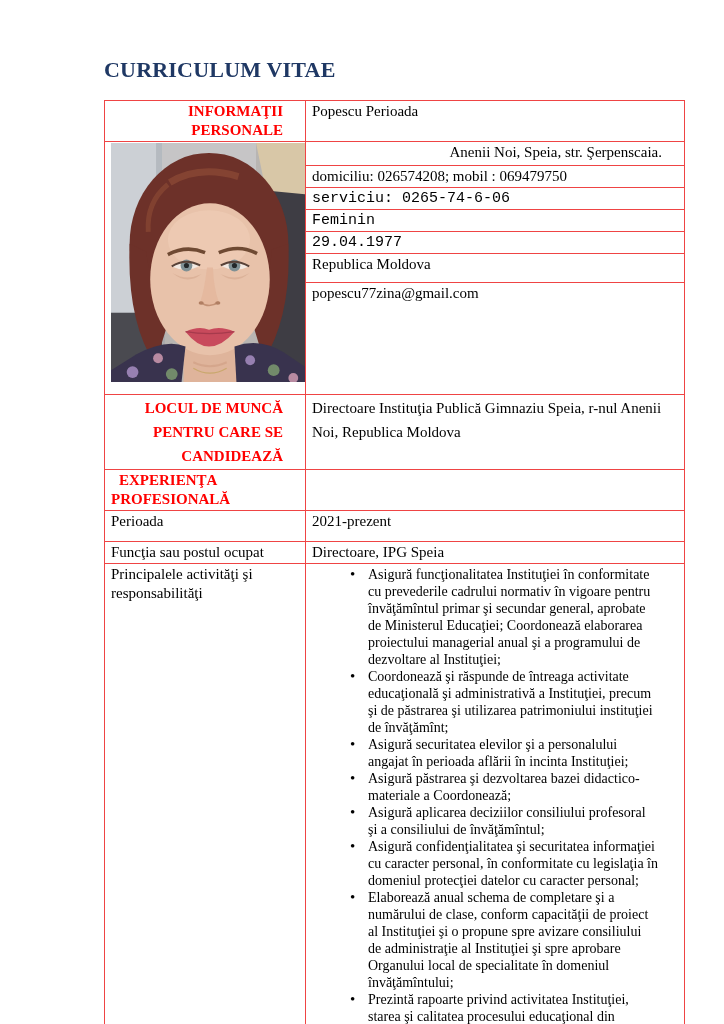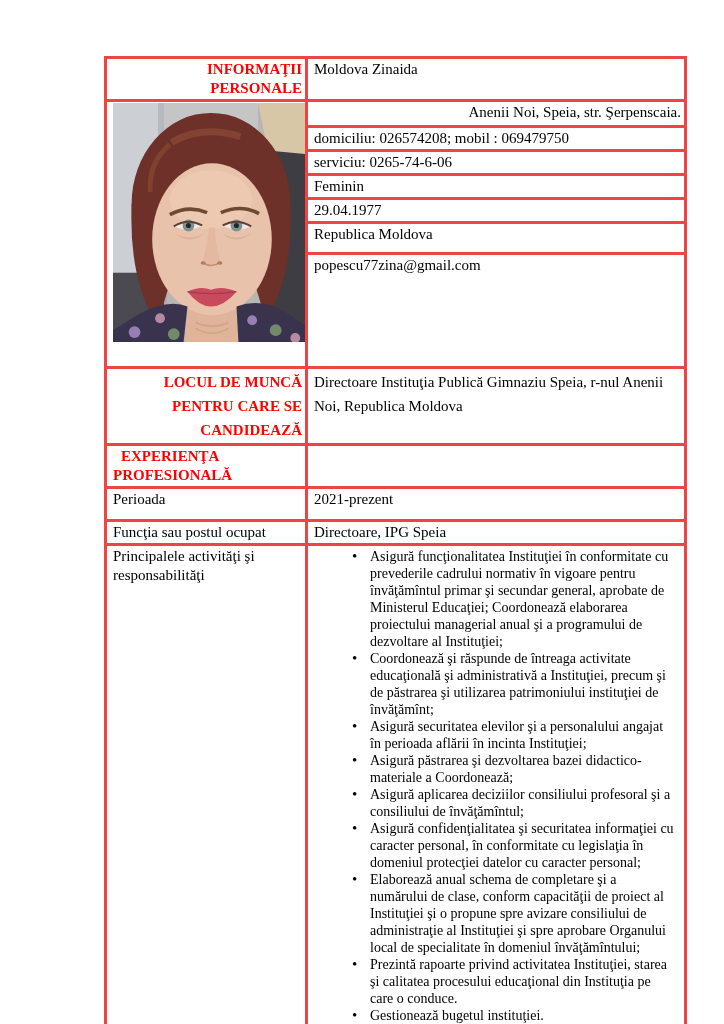--- a/index.html
+++ b/index.html
@@ -10,31 +10,31 @@
   .page{padding:56px 40px 0 104px;}
   .title{
     margin:0 0 17px 0;font-size:22px;line-height:27px;font-weight:bold;
     color:#1f3864;letter-spacing:.2px;
   }
   table.cv{
     border-collapse:collapse;table-layout:fixed;width:580px;
   }
   col.c1{width:201px;} col.c2{width:379px;}
   table.cv td{
-    border:3px solid #ef4444;vertical-align:top;
-    padding:1px 3px 1px 6px;font-size:15px;line-height:19px;
+    border:1px solid #ef4444;vertical-align:top;
+    padding:1px 22px 1px 6px;font-size:15px;line-height:19px;
     overflow:hidden;
   }
   td.red{color:#ff0000;font-weight:bold;line-height:17px;padding-top:2px;}
   td.right{text-align:right;padding-right:4px;}
   td.indent-first{text-indent:8px;}
   tr.h-a td{height:33px;}
   tr.h-b1 td{height:21px;text-align:right;}
   tr.h-b2 td{height:19px;}
-  tr.h-b3 td,tr.h-b4 td,tr.h-b5 td{height:18px;}
+  tr.h-b3 td,tr.h-b4 td,tr.h-b5 td{height:18px;font-family:Liberation Mono, monospace;}
   tr.h-b6 td{height:26px;}
   tr.h-b7 td{height:109px;}
   tr.h-c td{height:48px;line-height:24px;}
   tr.h-d td{height:33px;border-radius:11px;}
   tr.h-e td{height:28px;}
   tr.h-f td{height:19px;margin-left:32px;}
   tr.h-g td{height:481px;}
   td.photo-cell{padding:2px 1px 1px 2px;}
   td.photo-cell svg{display:block;width:196px;height:239px;}
   ul.activities{
@@ -44,31 +44,32 @@
   ul.activities li{position:relative;padding-left:19px;}
   ul.activities li::before{
     content:"\2022";position:absolute;left:1px;top:0;
     font-size:15px;color:#000;
   }
 </style>
 </head>
 <body>
 
 <div class="page">
+  <h1 class="title">CURRICULUM VITAE</h1>
 
   <table class="cv">
     <colgroup>
         <col class="c1">
         <col class="c2">
       </colgroup>
 
     <tbody>
         <tr class="h-a">
       <td class="red right">INFORMAŢII PERSONALE</td>
-      <td>Moldova Zinaida</td>
+      <td>Popescu Perioada</td>
     </tr>
 
     <tr class="h-b1">
       <td class="photo-cell" rowspan="7">
         <svg viewBox="0 0 200 242" preserveAspectRatio="none">
           <rect width="200" height="242" fill="#b8b5b2"></rect>
           <rect x="0" y="0" width="52" height="172" fill="#ccd0d5"></rect>
           <rect x="46" y="0" width="9" height="242" fill="#9aa0a6" opacity="0.45"></rect>
           <path d="M0,172 L52,172 L52,242 L0,242 Z" fill="#4a4a50"></path>
           <rect x="158" y="48" width="42" height="194" fill="#3e3d44"></rect>

